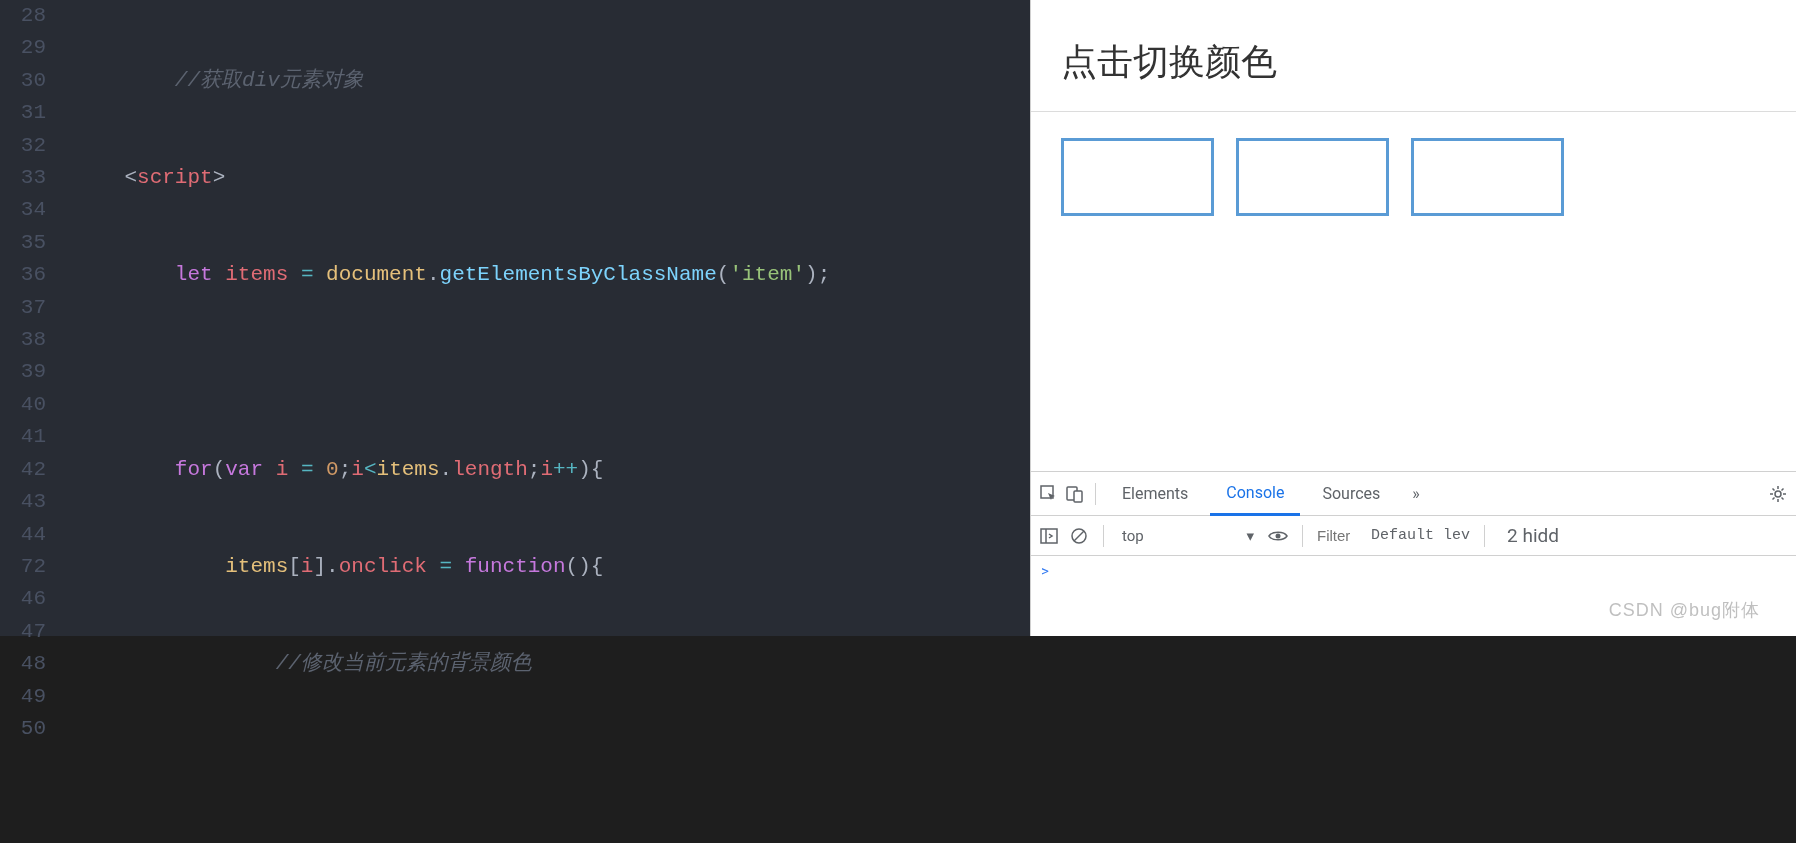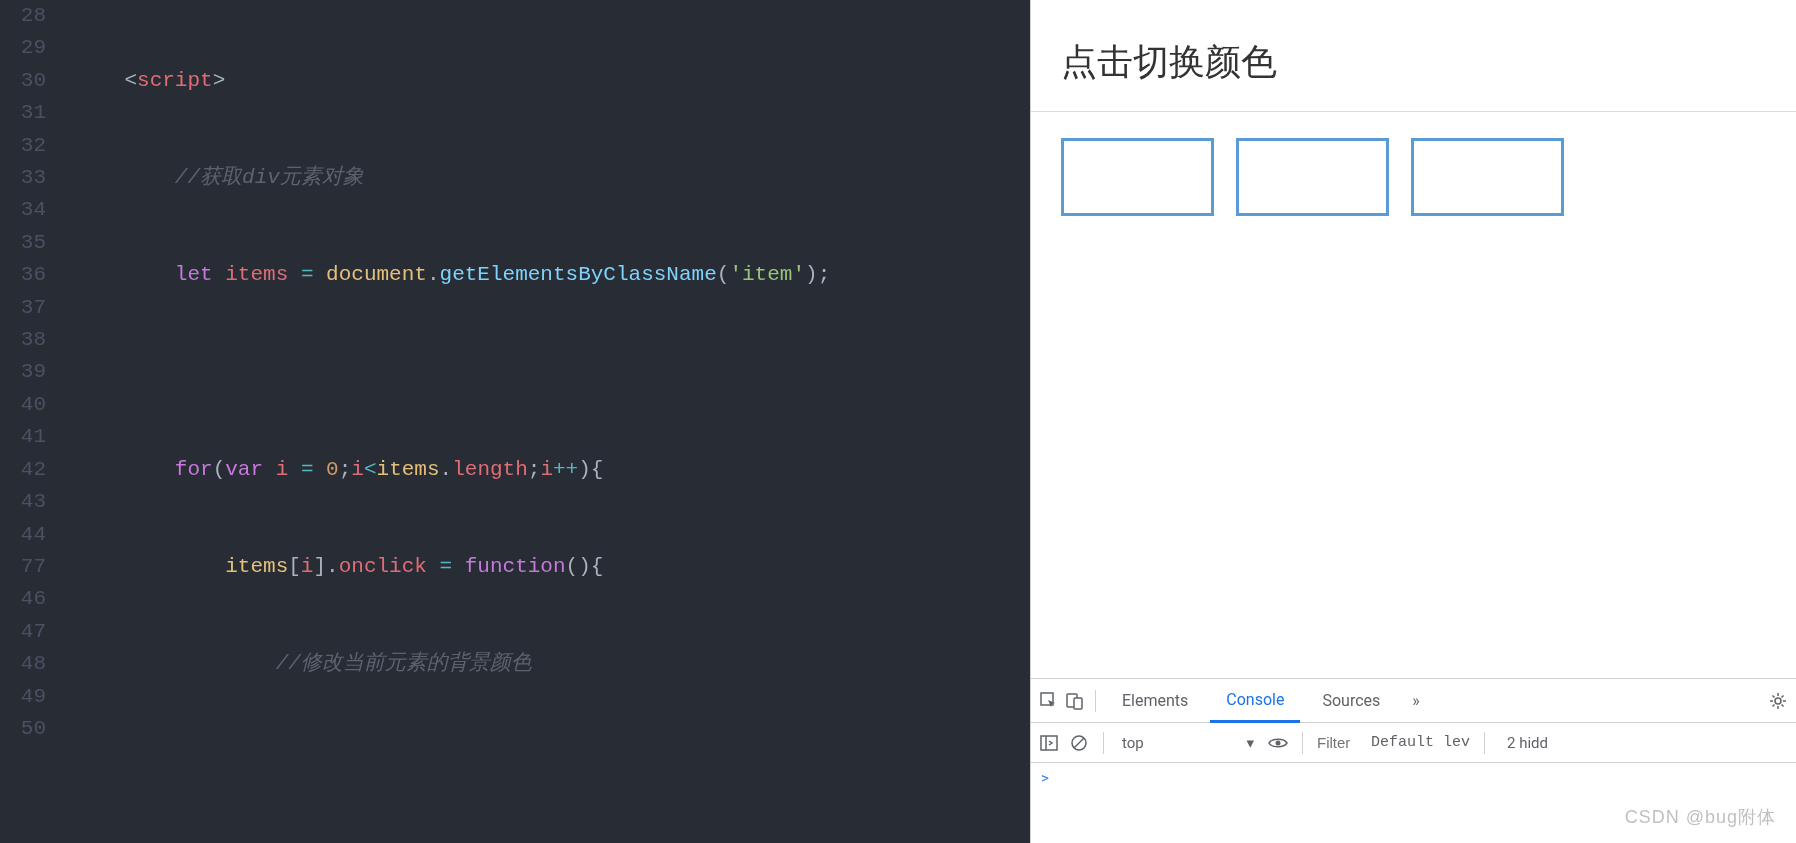--- a/index.html
+++ b/index.html
@@ -5,21 +5,21 @@
   *{box-sizing:border-box;margin:0;padding:0;}
   body{
     font-family:Consolas,"Courier New",monospace;
     background:#1e1e1e;
     overflow:hidden;
     width:1796px;height:843px;
     position:relative;
   }
   .editor{
     display:flex;
-    width:1796px;height:843px;
+    width:1796px;height:636px;
     background:#282c34;
     position:relative;
   }
   .gutter{
     background:#282c34;
     color:#495162;
     font-size:21px;
     line-height:32.4px;
     padding:0 10px 0 0;
     text-align:right;
@@ -115,26 +115,26 @@
   }
   .dt-sel{
     display:flex;align-items:flex-start;gap:4px;
     border:none;background:none;color:#5f6368;
     padding:2px 4px;min-width:140px;justify-content:space-between;
   }
   .dt-eye{color:#5f6368;}
   .dt-divider{width:1px;height:22px;background:#d0d0d0;margin:0 4px;}
   .dt-filter{border:none;color:#999;font-size:15px;width:44px;}
   .dt-level{color:#5f6368;font-size:15px;font-family:Liberation Mono, monospace;}
-  .dt-hidden{color:#5f6368;font-size:15px;margin-left:8px;}
+  .dt-hidden{color:#5f6368;font-size:19px;margin-left:8px;}
   .dt-console{
     flex:1;padding:6px 10px;font-size:15px;color:#367cf1;
   }
   .watermark{
-    position:absolute;right:20px;bottom:14px;
+    position:absolute;right:36px;bottom:14px;
     color:#8c8c8c;font-size:18px;font-family:Arial,sans-serif;
     opacity:0.55;letter-spacing:1px;margin-top:10px;
   }
   svg{display:block;}
 </style>
 </head>
 <body>
 
 <div class="editor">
   <div class="gutter">
@@ -148,31 +148,31 @@
     <div>35</div>
     <div>36</div>
     <div>37</div>
     <div>38</div>
     <div>39</div>
     <div>40</div>
     <div>41</div>
     <div>42</div>
     <div>43</div>
     <div>44</div>
-    <div>77</div>
+    <div>72</div>
     <div>46</div>
     <div>47</div>
     <div>48</div>
     <div>49</div>
     <div>50</div>
   </div>
 
   <div class="code">
+    <div class="line">        <span class="tok-cm">//获取div元素对象</span></div>
     <div class="line">    <span class="tok-pn">&lt;</span><span class="tok-tag">script</span><span class="tok-pn">&gt;</span></div>
-    <div class="line">        <span class="tok-cm">//获取div元素对象</span></div>
     <div class="line">        <span class="tok-kw">let</span><span> </span><span class="tok-id">items</span><span> </span><span class="tok-eq">=</span><span> </span><span class="tok-obj">document</span><span class="tok-pn">.</span><span class="tok-fn">getElementsByClassName</span><span class="tok-pn">(</span><span class="tok-str">'item'</span><span class="tok-pn">)</span><span class="tok-pn">;</span></div>
     <div class="line"></div>
     <div class="line">        <span class="tok-kw">for</span><span class="tok-pn">(</span><span class="tok-kw">var</span><span> </span><span class="tok-id">i</span><span> </span><span class="tok-eq">=</span><span> </span><span class="tok-num">0</span><span class="tok-pn">;</span><span class="tok-id">i</span><span class="tok-eq">&lt;</span><span class="tok-obj">items</span><span class="tok-pn">.</span><span class="tok-id">length</span><span class="tok-pn">;</span><span class="tok-id">i</span><span class="tok-eq">++</span><span class="tok-pn">)</span><span class="tok-pn">{</span></div>
     <div class="line">            <span class="tok-obj">items</span><span class="tok-pn">[</span><span class="tok-id">i</span><span class="tok-pn">]</span><span class="tok-pn">.</span><span class="tok-id">onclick</span><span> </span><span class="tok-eq">=</span><span> </span><span class="tok-kw">function</span><span class="tok-pn">(</span><span class="tok-pn">)</span><span class="tok-pn">{</span></div>
     <div class="line">                <span class="tok-cm">//修改当前元素的背景颜色</span></div>
     <div class="line">                </div>
     
     
     
     

